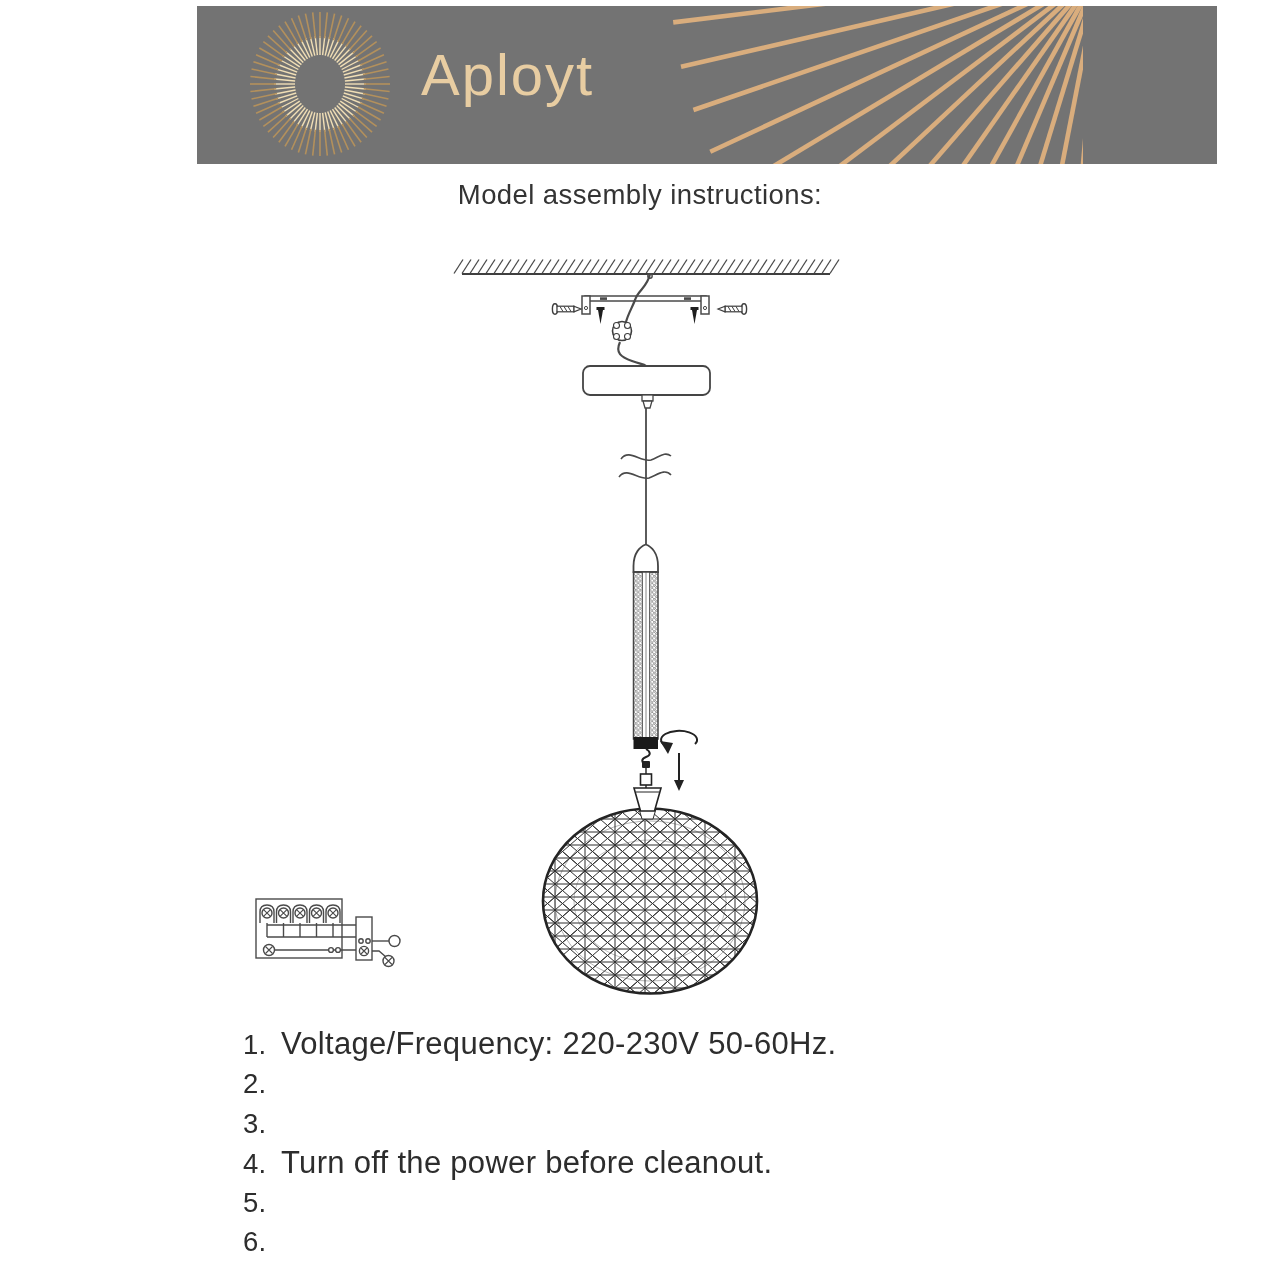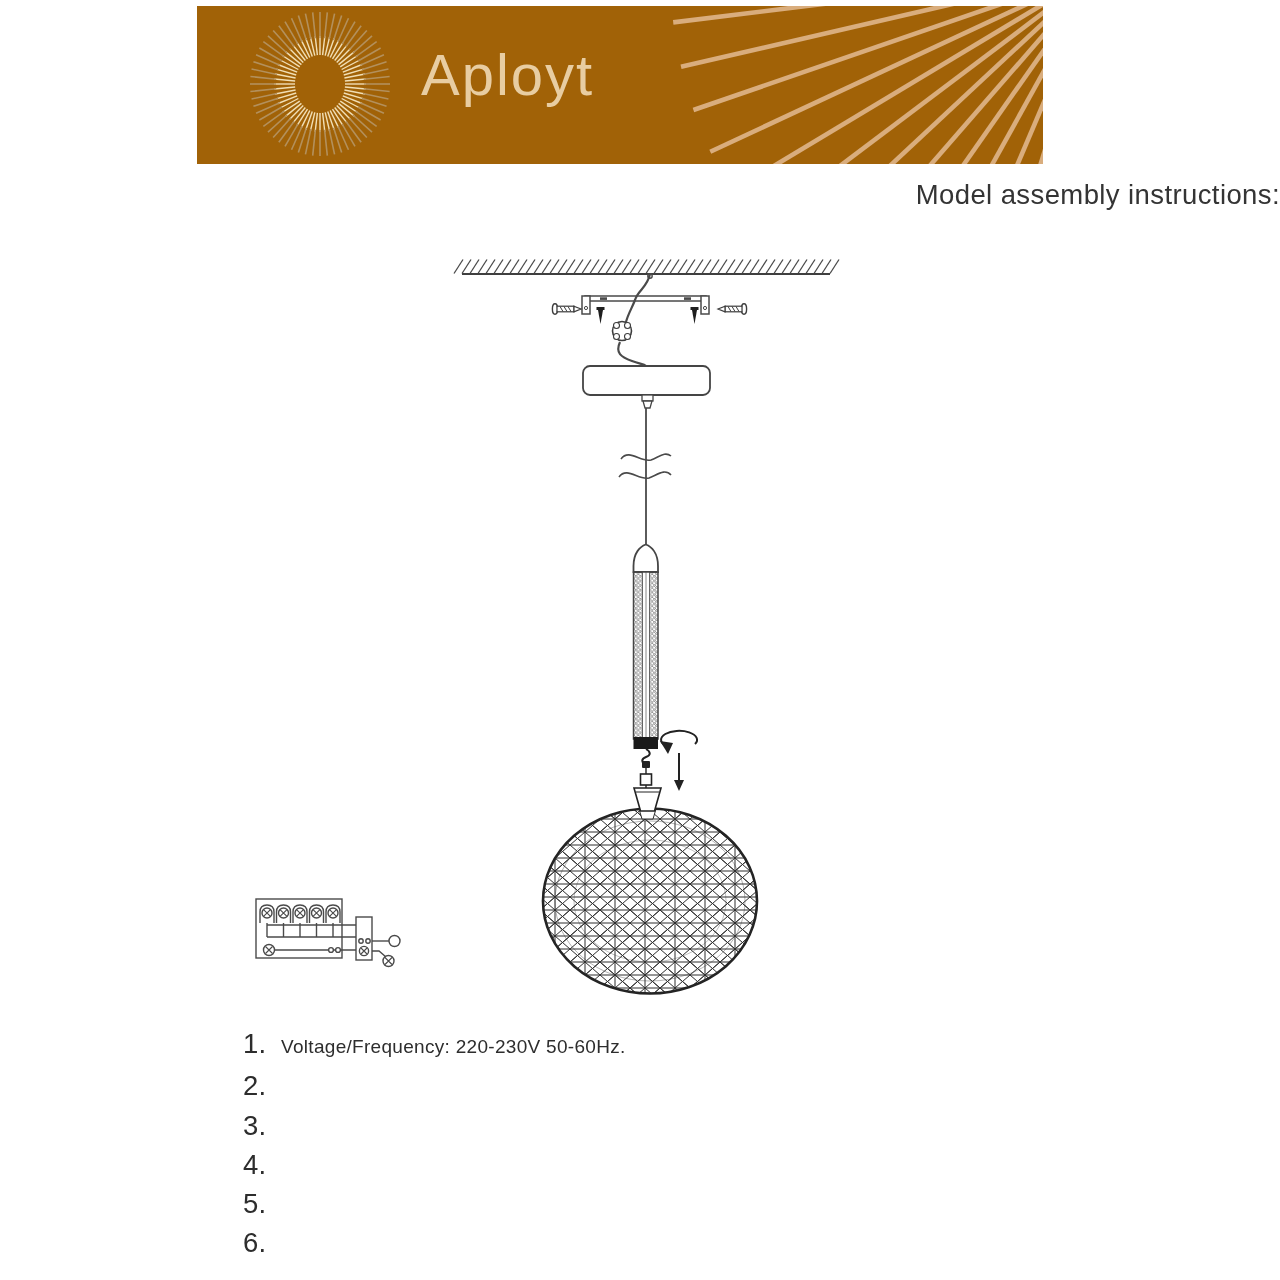--- a/index.html
+++ b/index.html
@@ -2,50 +2,50 @@
 <html><head>
 <meta charset="utf-8">
 <style>
   html,body{margin:0;padding:0;}
   body{
     width:1280px;height:1280px;position:relative;background:#ffffff;
     font-family:"Liberation Sans",sans-serif;overflow:hidden;
   }
   
   .banner{
-    position:absolute;left:197px;top:6px;width:846px;height:158px;
-    background:#a16207;overflow:hidden;
+    position:absolute;left:197px;top:6px;width:1020px;height:158px;
+    background:#737373;overflow:hidden;
   }
   .banner svg{position:absolute;}
   .brand{
     position:absolute;left:224px;top:40px;
     font-size:58px;font-weight:300;letter-spacing:2px;
     color:#e8cda2;line-height:1;
   }
   
   .title-block{
-    position:absolute;left:0;top:176px;width:1280px;text-align:right;
+    position:absolute;left:0;top:176px;width:1280px;text-align:center;
     color:#343434;
   }
   .title-block .t1,.title-block .t2{
     font-size:27.5px;line-height:37px;letter-spacing:0.4px;font-weight:400;
   }
   
   #diagram{position:absolute;left:0;top:250px;}
   
   .instructions{
     position:absolute;left:243px;top:1024px;width:830px;
     color:#2d2d2d;
   }
   .instructions .row{display:flex;align-items:baseline;}
   .instructions .num{
     width:38px;flex:0 0 38px;font-size:27.5px;line-height:39.3px;letter-spacing:0.3px;
   }
   .instructions .txt{
-    font-size:19px;line-height:39.3px;letter-spacing:0.3px;white-space:nowrap;
+    font-size:31px;line-height:39.3px;letter-spacing:0.3px;white-space:nowrap;
   }
 </style>
 </head>
 <body>
 
 <div class="banner">
   <svg id="fan-svg" width="886" height="158" viewBox="0 0 886 158" style="left:0;top:0;">
     <g id="fan-rays">
         <line x1="903" y1="-36" x2="865.5230306185069" y2="392.3637201794506" stroke="#d9ad7d" stroke-width="4.6"></line>
         <line x1="903" y1="-36" x2="820.9521319880857" y2="386.0996888824955" stroke="#d9ad7d" stroke-width="4.6"></line>
@@ -410,20 +410,21 @@
     <span class="txt">Voltage/Frequency: 220-230V 50-60Hz.</span>
   </div>
   <div class="row">
     <span class="num">2.</span>
   </div>
   <div class="row">
     <span class="num">3.</span>
   </div>
   <div class="row">
     <span class="num">4.</span>
+    <span class="txt">Turn off the power before cleanout.</span>
   </div>
   <div class="row">
     <span class="num">5.</span>
   </div>
   <div class="row">
     <span class="num">6.</span>
   </div>
 </div>
 
 </body></html>

